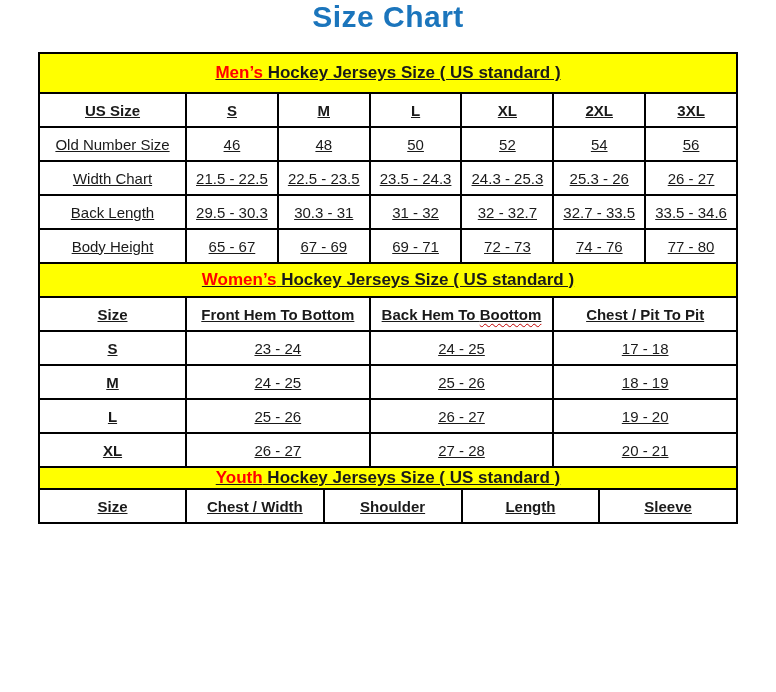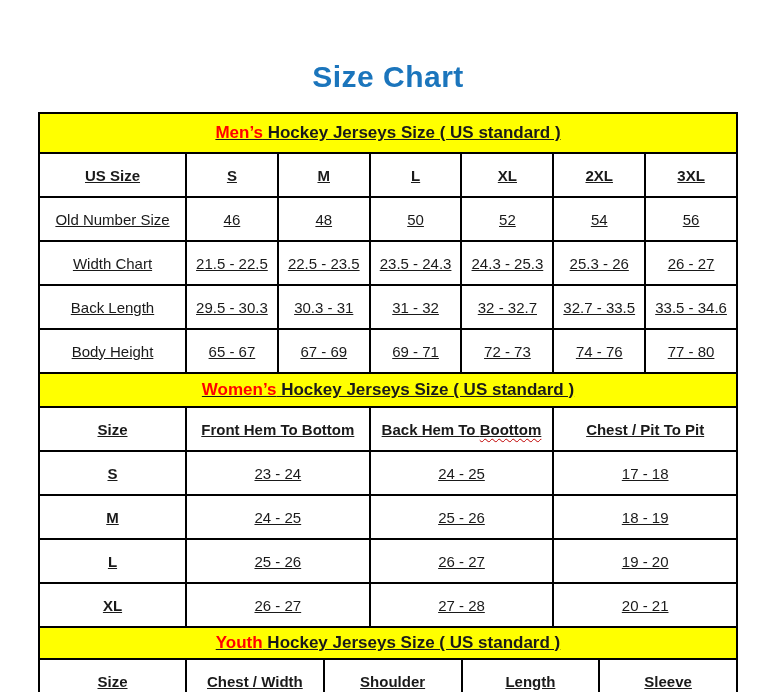--- a/index.html
+++ b/index.html
@@ -2,42 +2,42 @@
 <html><head>
 <meta charset="utf-8">
 <style>
   html,body{margin:0;padding:0;}
   body{
     width:776px;height:692px;background:#ffffff;
     font-family:"Liberation Sans",sans-serif;color:#1a1a1a;
     position:relative;overflow:hidden;
   }
   .page-title{
-    margin:0;padding-top:60px;text-align:center;
+    margin:0;text-align:center;
     font-size:30px;line-height:34px;font-weight:700;color:#1b75bc;
     letter-spacing:0.5px;
   }
   .chart-wrap{width:700px;margin:18px auto 0;text-decoration:underline;}
   table.size-table{
     border-collapse:collapse;table-layout:fixed;width:700px;
   }
   table.size-table + table.size-table{margin-top:-2px;}
   .size-table td,.size-table th{
     border:2px solid #000;text-align:center;vertical-align:middle;
     font-size:15px;padding:0 2px;background:#fff;
     white-space:nowrap;overflow:hidden;
   }
   .size-table th{font-weight:700;}
-  .size-table tr{height:44px;}
+  .size-table tr{height:34px;}
   tr.banner td{
     background:#ffff00;font-weight:700;font-size:17px;
   }
   tr.banner.h40{height:40px;}
   tr.banner.h34{height:34px;}
-  tr.banner.h30{height:32px;margin-top:12px;}
+  tr.banner.h30{height:22px;margin-top:12px;}
   .red{color:#ff0000;}
   .col-label{width:147px;}
   .squiggle{
     text-decoration:underline;
     text-decoration-style:wavy;
     text-decoration-color:#c00000;
     text-decoration-thickness:1px;
     text-underline-offset:3px;
   }
 </style>

